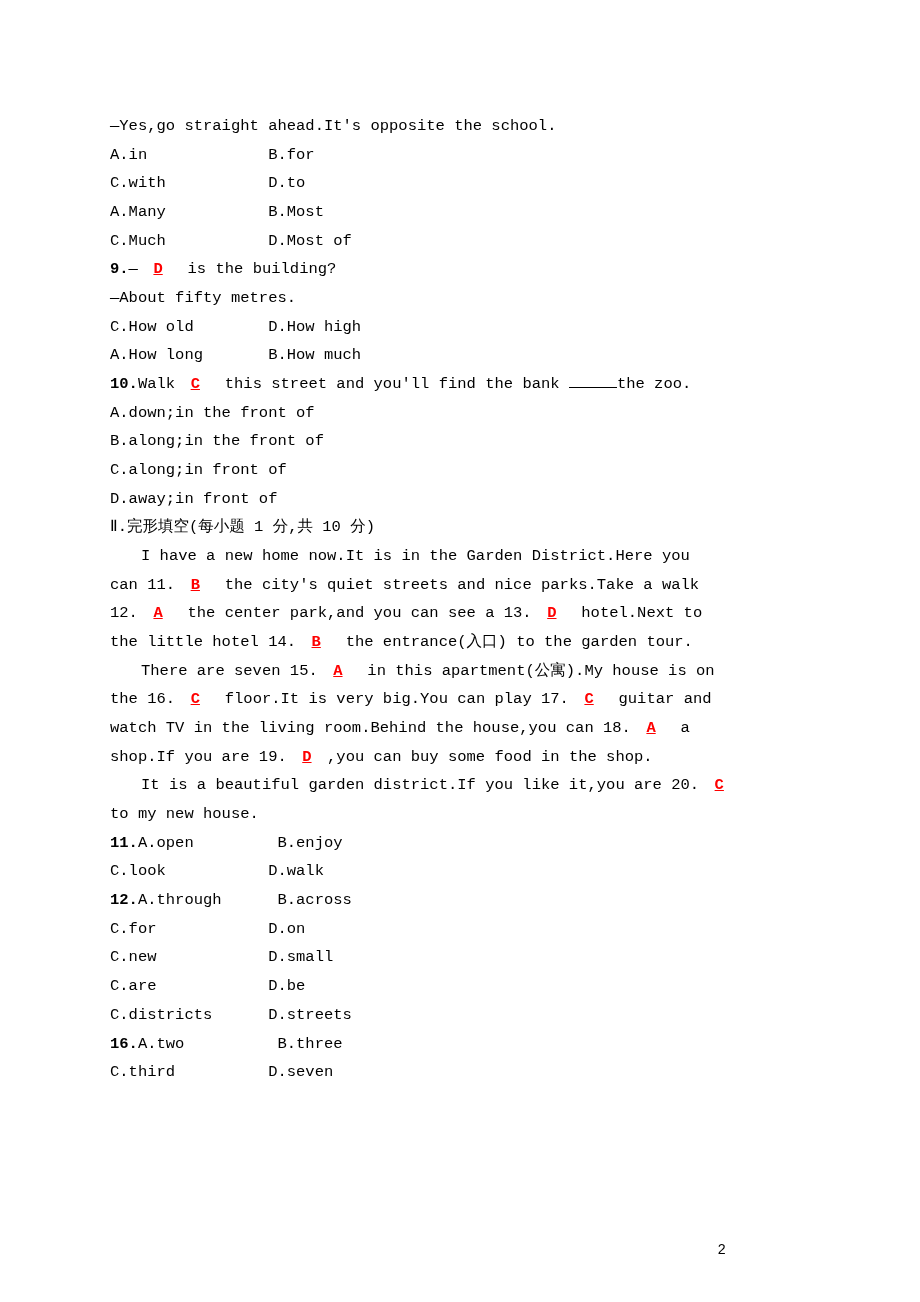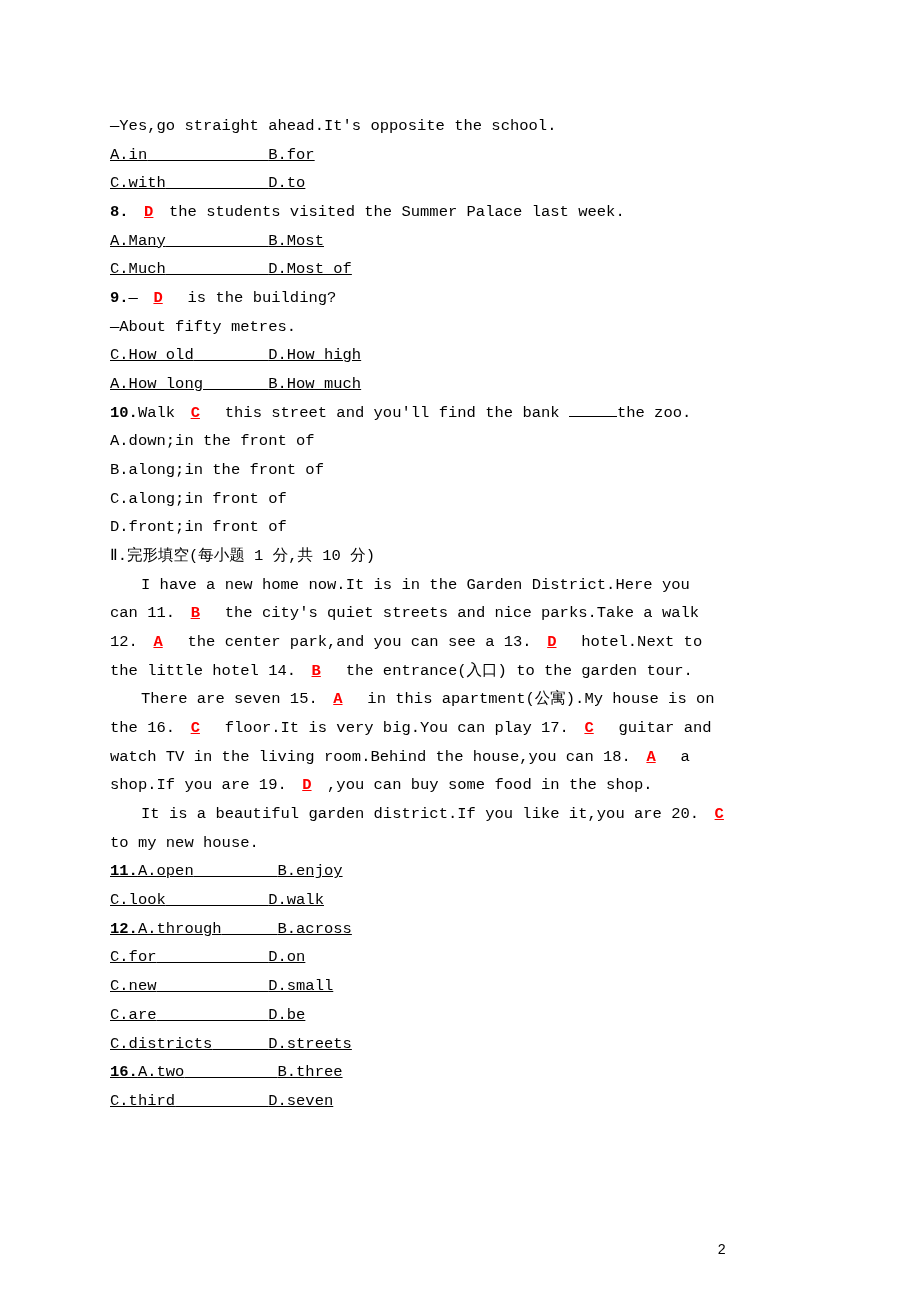--- a/index.html
+++ b/index.html
@@ -36,52 +36,50 @@
     height: 1em;
     vertical-align: baseline;
   }
   .para {
     text-indent: 2em;
     white-space: normal;
     line-height: 1.85;
   }
   .options-row {
     white-space: pre;
-    text-decoration: underline;
   }
   .page-number {
     position: absolute;
     bottom: 38px;
     right: 110px;
     font-size: 14px;
   }
 </style>
 </head>
 <body>
 
 <div class="page">
 
   <div class="line">—Yes,go straight ahead.It's opposite the school.</div>
   <div class="options-row"><span>A.in</span>             <span>B.for</span></div>
   <div class="options-row"><span>C.with</span>           <span>D.to</span></div>
 
-  <div class="line"><span class="bold">8.</span>　<span class="answer">D</span>　<span>the students visited the Summer Palace last week.</span></div>
   <div class="options-row"><span>A.Many</span>           <span>B.Most</span></div>
   <div class="options-row"><span>C.Much</span>           <span>D.Most of</span></div>
 
   <div class="line"><span class="bold">9.</span><span>—</span>　<span class="answer">D</span>　<span> is the building?</span></div>
   <div class="line">—About fifty metres.</div>
   <div class="options-row"><span>C.How old</span>        <span>D.How high</span></div>
   <div class="options-row"><span>A.How long</span>       <span>B.How much</span></div>
 
   <div class="line"><span class="bold">10.</span><span>Walk</span>　<span class="answer">C</span>　<span> this street and you'll find the bank </span><span class="blank"></span><span>the zoo.</span></div>
   <div class="line">A.down;in the front of</div>
   <div class="line">B.along;in the front of</div>
   <div class="line">C.along;in front of</div>
-  <div class="line">D.front;in front of</div>
+  <div class="line">D.away;in front of</div>
 
   <div class="line">Ⅱ.完形填空(每小题 1 分,共 10 分)</div>
 
   <div class="para">
     <span>I have a new home now.It is in the Garden District.Here you can 11.</span>　<span class="answer">B</span>　<span> the city's quiet streets and nice parks.Take a walk 12.</span>　<span class="answer">A</span>　<span> the center park,and you can see a 13.</span>　<span class="answer">D</span>　<span> hotel.Next to the little hotel 14.</span>　<span class="answer">B</span>　<span> the entrance(入口) to the garden tour.</span>
   </div>
 
   <div class="para">
     <span>There are seven 15.</span>　<span class="answer">A</span>　<span> in this apartment(公寓).My house is on the 16.</span>　<span class="answer">C</span>　<span> floor.It is very big.You can play 17.</span>　<span class="answer">C</span>　<span> guitar and watch TV in the living room.Behind the house,you can 18.</span>　<span class="answer">A</span>　<span> a shop.If you are 19.</span>　<span class="answer">D</span>　<span>,you can buy some food in the shop.</span>
   </div>

